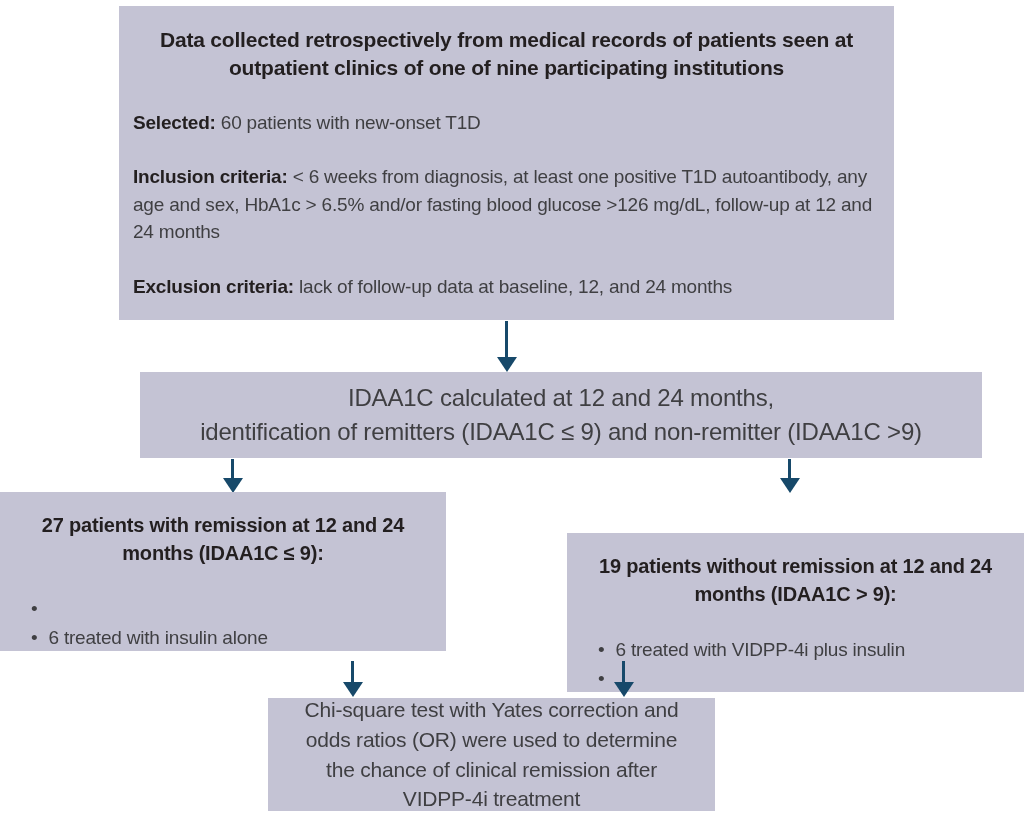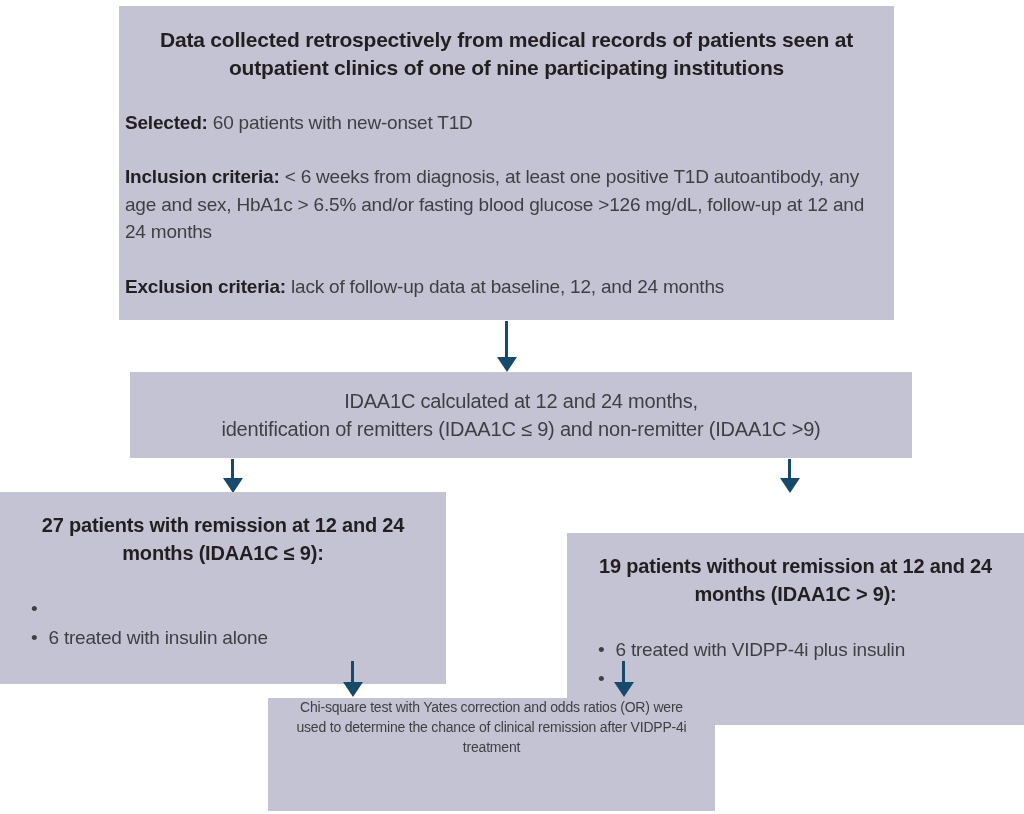--- a/index.html
+++ b/index.html
@@ -23,54 +23,54 @@
   .box {
     position: absolute;
     background: var(--box-bg);
     color: var(--body-text);
   }
 
   
   .top-box {
     left: 119px; top: 6px;
     width: 775px; height: 314px;
-    padding: 15px 6px;
+    padding: 15px 14px;
     font-size: 19px;
     line-height: 1.45;
     letter-spacing: -0.2px;
   }
   .top-box .box-title {
     font-weight: bold;
     color: var(--heading-text);
     text-align: center;
     font-size: 21px;
     line-height: 1.35;
     letter-spacing: -0.2px;
     margin: 5px auto 26px;
     max-width: 730px;
   }
   .top-box p { margin: 0 0 27px; }
   .top-box p:last-child { margin-bottom: 4px; }
   .bold-label { font-weight: bold; color: var(--heading-text); }
 
   
   .mid-box {
-    left: 130px; top: 372px;
-    width: 782px; height: 86px;
+    left: 140px; top: 372px;
+    width: 842px; height: 86px;
     display: flex; flex-direction: column;
     justify-content: center;
     text-align: center;
-    font-size: 20px;
+    font-size: 24px;
     line-height: 1.4;
     letter-spacing: -0.2px;
   }
 
   
   .side-box {
-    top: 492px; height: 192px;
+    top: 492px; height: 159px;
     padding: 17px 18px;
   }
   .left-box  { left: 0;     width: 446px; }
   .right-box { left: 567px; width: 457px; margin-top: 41px; }
   .side-title {
     font-weight: bold;
     color: var(--heading-text);
     text-align: center;
     font-size: 20px;
     line-height: 1.4;
@@ -78,23 +78,23 @@
     margin: 2px auto 0;
   }
   .bullets { margin-top: 28px; padding-left: 13px; font-size: 19px; letter-spacing: -0.2px; }
   .bullet-row { display: flex; gap: 11px; line-height: 1.5; align-items: baseline; }
   .bullet-dot { font-size: 19px; }
 
   
   .bottom-box {
     left: 268px; top: 698px;
     width: 447px; height: 113px;
-    display: flex; align-items: flex-start; justify-content: center;
+    display: flex; align-items: center; justify-content: center;
     text-align: center;
-    font-size: 14px;
+    font-size: 21px;
     line-height: 1.42;
     letter-spacing: -0.2px;
     padding: 0 28px;
   }
 
   
   .flow-arrow {
     position: absolute;
     width: 3px;
     background: var(--arrow);

